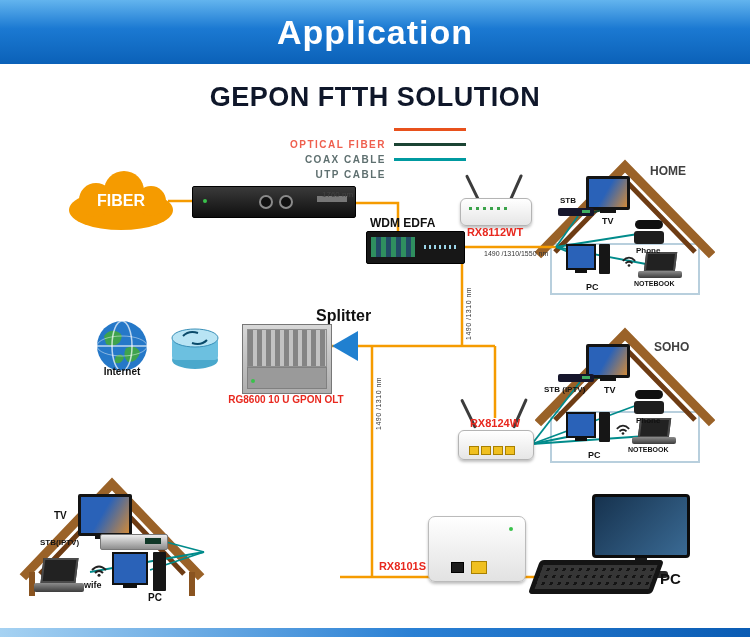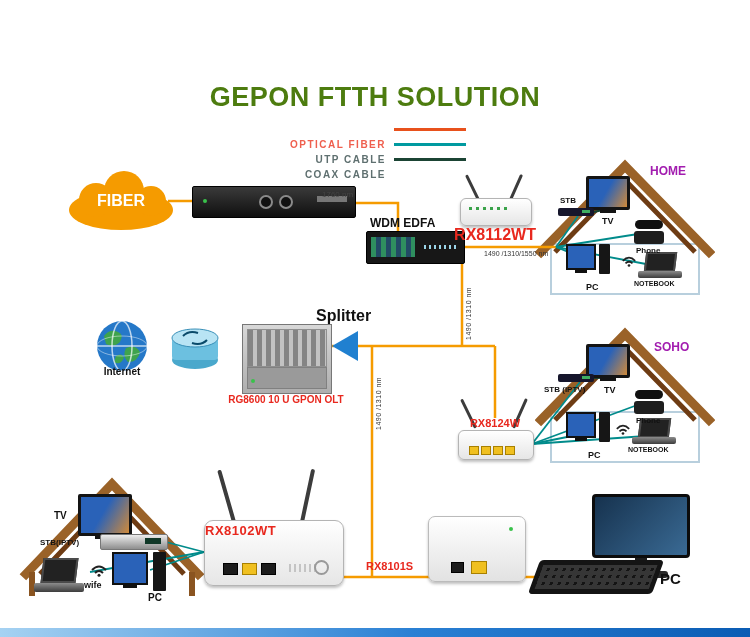--- a/index.html
+++ b/index.html
@@ -8,35 +8,35 @@
   
   .banner{position:absolute;left:0;top:0;width:750px;height:64px;
     background:linear-gradient(#63b4ee 0%,#1b79d2 45%,#0b61b8 100%);
     display:flex;align-items:center;justify-content:center;}
   .banner-title{color:#fff;font-size:34px;font-weight:bold;letter-spacing:1px;}
   .bottom-bar{position:absolute;left:0;bottom:0;width:750px;height:9px;
     background:linear-gradient(90deg,#a6d2f2 0%,#2a80d4 55%,#0a5cb4 100%);}
 
   
   .heading{position:absolute;left:0;top:82px;width:750px;text-align:center;
-    font-size:27px;font-weight:bold;color:#4d7c0f;letter-spacing:.5px;}
+    font-size:27px;font-weight:bold;color:#0f172a;letter-spacing:.5px;}
   .legend{position:absolute;left:290px;top:122px;}
   .legend-row{display:flex;align-items:center;height:15px;}
   .legend-label{width:96px;text-align:right;font-size:10px;font-weight:bold;letter-spacing:1.5px;margin-right:8px;margin-top:29px;}
   .legend-line{width:72px;height:3px;}
   .lg-fiber .legend-label{color:#ef5f4e}.lg-fiber .legend-line{background:#e8511c}
   .lg-utp .legend-label{color:#5f7070}.lg-utp .legend-line{background:#009aa0}
   .lg-coax .legend-label{color:#5f7070}.lg-coax .legend-line{background:#1b4434}
 
   
   .wires{position:absolute;left:0;top:0;z-index:1;}
   .dev{position:absolute;z-index:2;}
   .lbl{position:absolute;z-index:4;color:#111;}
   .red{color:#e8281e;font-weight:bold;}
-  .orange{color:#a21caf;font-weight:bold;}
+  .orange{color:#404040;font-weight:bold;}
   .vtext{writing-mode:vertical-rl;transform:rotate(180deg);font-size:7px;color:#333;letter-spacing:.5px;}
 
   
   .transmitter{left:192px;top:186px;width:162px;height:30px;background:linear-gradient(#3a3a3a,#0f0f0f);border-radius:2px;border:1px solid #000;}
   .knob{position:absolute;width:10px;height:10px;border-radius:50%;border:2px solid #8a8a8a;background:#111;top:8px;}
   .t-strip{position:absolute;right:8px;top:9px;width:30px;height:6px;background:#777;}
   .led{position:absolute;width:4px;height:4px;border-radius:50%;background:#39c24b;}
 
   .edfa{left:366px;top:231px;width:97px;height:31px;background:#171717;border:1px solid #000;border-radius:2px;}
   .edfa-panel{position:absolute;left:4px;top:5px;width:44px;height:20px;
@@ -112,34 +112,37 @@
 
   
   .small-b{font-size:9px;font-weight:bold;}
   .tiny-b{font-size:8px;font-weight:bold;}
 </style>
 </head>
 <body>
 
 <div id="stage">
 
+  <div class="banner">
+    <div class="banner-title">Application</div>
+  </div>
 
   <div class="heading">GEPON FTTH SOLUTION</div>
 
   <div class="legend">
     <div class="legend-row lg-fiber">
       <span class="legend-label">OPTICAL FIBER</span>
       <span class="legend-line"></span>
     </div>
+    <div class="legend-row lg-coax">
+      <span class="legend-label">COAX CABLE</span>
+      <span class="legend-line"></span>
+    </div>
     <div class="legend-row lg-utp">
       <span class="legend-label">UTP CABLE</span>
-      <span class="legend-line"></span>
-    </div>
-    <div class="legend-row lg-coax">
-      <span class="legend-label">COAX CABLE</span>
       <span class="legend-line"></span>
     </div>
   </div>
 
   <svg class="wires" width="750" height="637" viewBox="0 0 750 637">
 
     <g stroke="#f59b00" stroke-width="2.5" fill="none">
       <path d="M168,201 L196,201"></path>
       <path d="M352,203 L398,203 L398,232"></path>
       <path d="M463,247 L556,247"></path>
@@ -195,21 +198,21 @@
     <span class="edfa-dots"></span>
   </div>
 
   <div class="dev router rx8112">
     <span class="antenna a1"></span>
     <span class="antenna a2"></span>
     <span class="router-body">
         <span class="leds"></span>
       </span>
   </div>
-  <div class="lbl red" style="left:452px;top:226px;width:86px;text-align:center;font-size:16px">RX8112WT</div>
+  <div class="lbl red" style="left:452px;top:226px;width:86px;text-align:center;font-size:11px">RX8112WT</div>
   <div class="lbl" style="left:484px;top:250px;font-size:7px;color:#333">1490 /1310/1550 nm</div>
   <div class="lbl vtext" style="left:465px;top:256px;height:84px">1490 /1310 nm</div>
 
   <svg class="dev" style="left:535px;top:156px;z-index:0" width="180" height="142" viewBox="0 0 180 142">
     <rect x="16" y="88" width="148" height="50" fill="#ffffff" stroke="#b8cfdd" stroke-width="2"></rect>
     <path d="M20,96 L90,24 L160,96" stroke="#6e3c14" stroke-width="5" fill="none"></path>
     <path d="M6,96 L90,10 L174,96" stroke="#9a6228" stroke-width="9" fill="none" stroke-linecap="square"></path>
   </svg>
   <div class="lbl orange" style="left:650px;top:164px;font-size:12px">HOME</div>
   <div class="dev tv" style="left:586px;top:176px;width:38px;height:28px"></div>
@@ -329,34 +332,22 @@
     <path d="M6,13 Q10,9 14,13" stroke="#222" stroke-width="2" fill="none"></path>
     <circle cx="10" cy="15.3" r="1.5" fill="#222"></circle>
   </svg>
   <div class="lbl small-b" style="left:84px;top:580px">wife</div>
   <div class="dev pcm" style="left:112px;top:552px;width:54px;height:44px">
     <span class="pcm-mon"></span>
       <span class="pcm-tower"></span>
   </div>
   <div class="lbl" style="left:148px;top:592px;font-size:10px;font-weight:bold">PC</div>
 
-  <div class="dev router rx8102">
-    <span class="antenna a1"></span>
-    <span class="antenna a2"></span>
-    <span class="router-body">
-      <span class="rx-label">RX8102WT</span>
-      <span class="darkport" style="left:18px;bottom:10px;width:13px;height:10px"></span>
-      <span class="port" style="left:37px;bottom:10px;width:13px;height:10px"></span>
-      <span class="darkport" style="left:56px;bottom:10px;width:13px;height:10px"></span>
-      <span class="vents"></span>
-      <span class="ring"></span>
-    </span>
-  </div>
-
-  <div class="lbl red" style="left:366px;top:560px;width:60px;text-align:left;font-size:11px">RX8101S</div>
+
+  <div class="lbl red" style="left:366px;top:560px;width:60px;text-align:right;font-size:11px">RX8101S</div>
   <div class="dev rx8101">
     <span class="darkport" style="left:22px;bottom:8px;width:11px;height:9px"></span>
     <span class="port" style="left:42px;bottom:7px;width:14px;height:11px"></span>
     <span class="led" style="right:12px;top:10px"></span>
   </div>
 
   <div class="dev monitor">
     <span class="mon-screen"></span>
     <span class="mon-neck"></span>
     <span class="mon-base"></span>

